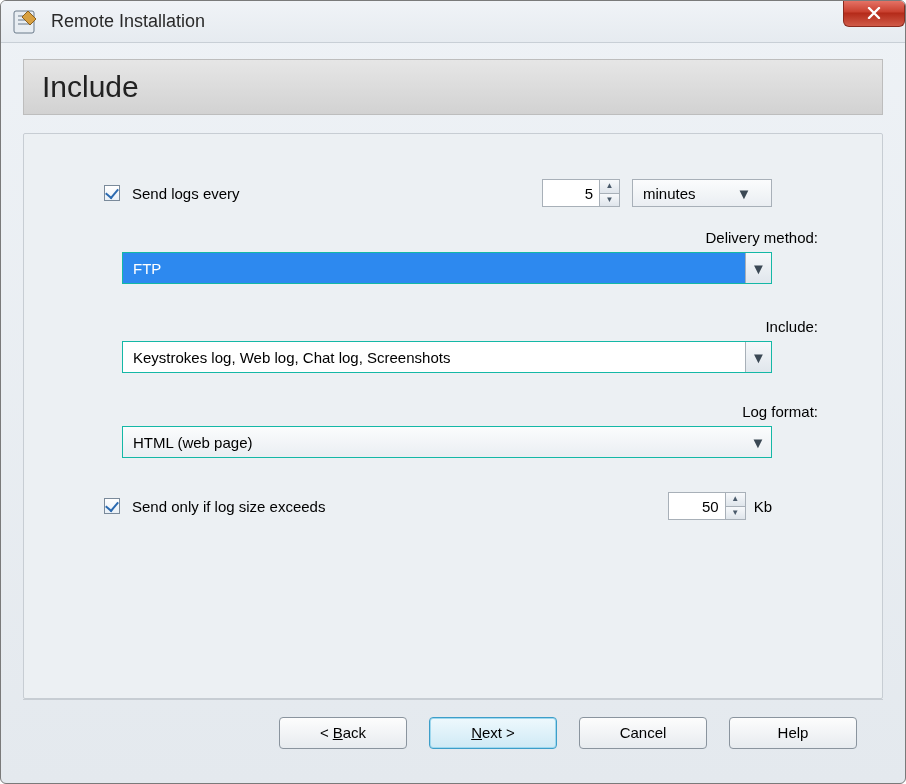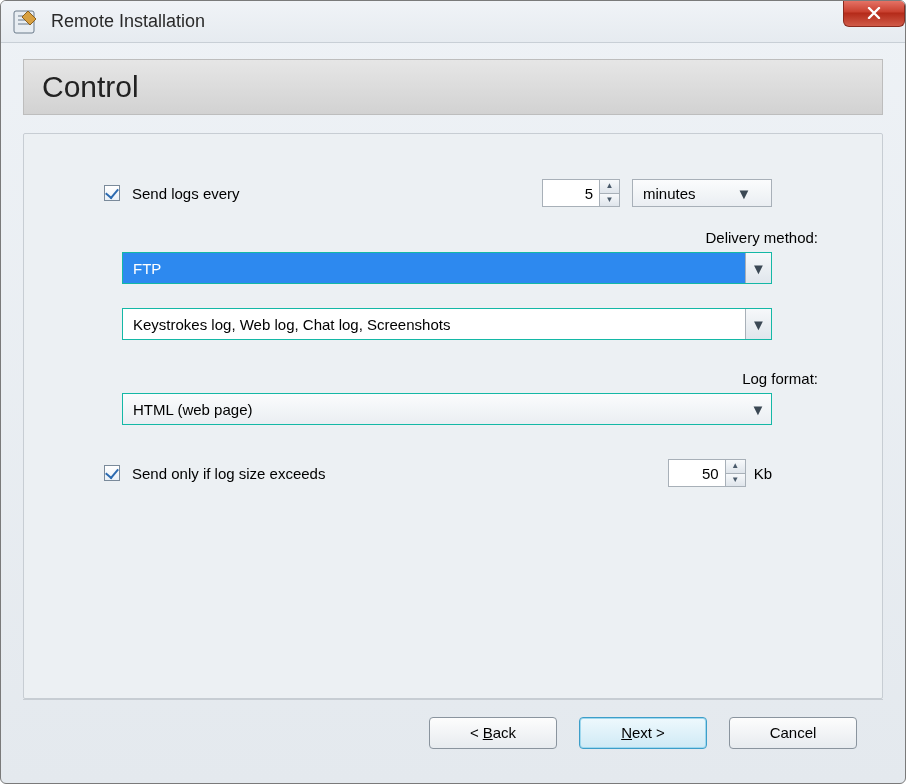--- a/index.html
+++ b/index.html
@@ -253,21 +253,21 @@
       <span class="close-x">
         <svg width="14" height="12" viewBox="0 0 14 12">
           <path d="M2 1 L12 11 M12 1 L2 11" stroke="#fff" stroke-width="2.4" stroke-linecap="round"></path>
         </svg>
       </span>
     </div>
   </div>
 
   <div class="body">
 
-    <div class="heading-bar">Control</div>
+    <div class="heading-bar">Include</div>
 
     <div class="panel">
 
       <div class="row">
         <label class="chk" style="flex:0 0 auto;">
           <span class="checkbox checked"></span>
           <span>Send logs every</span>
         </label>
         <span style="flex:1"></span>
         <span class="spinner" style="margin-right:12px;">
@@ -284,20 +284,21 @@
       </div>
 
       <div class="section-label">Delivery method:</div>
       <div class="dropdown highlight">
         <span class="dd-text">FTP</span>
         <span class="dd-btn">▼</span>
       </div>
 
       <div style="height:18px;"></div>
 
+      <div class="section-label">Include:</div>
       <div class="dropdown">
         <span class="dd-text">Keystrokes log, Web log, Chat log, Screenshots</span>
         <span class="dd-btn">▼</span>
       </div>
 
       <div style="height:14px;"></div>
 
       <div class="section-label">Log format:</div>
       <div class="dropdown gradient">
         <span class="dd-text">HTML (web page)</span>
@@ -327,16 +328,17 @@
     <div class="footer">
       <button class="btn">
         <span>&lt; </span>
           <span><span class="underline">B</span>ack</span>
       </button>
       <button class="btn primary">
         <span><span class="underline">N</span>ext</span>
           <span> &gt;</span>
       </button>
       <button class="btn">Cancel</button>
+      <button class="btn">Help</button>
     </div>
 
   </div>
 </div>
 
 </body></html>

